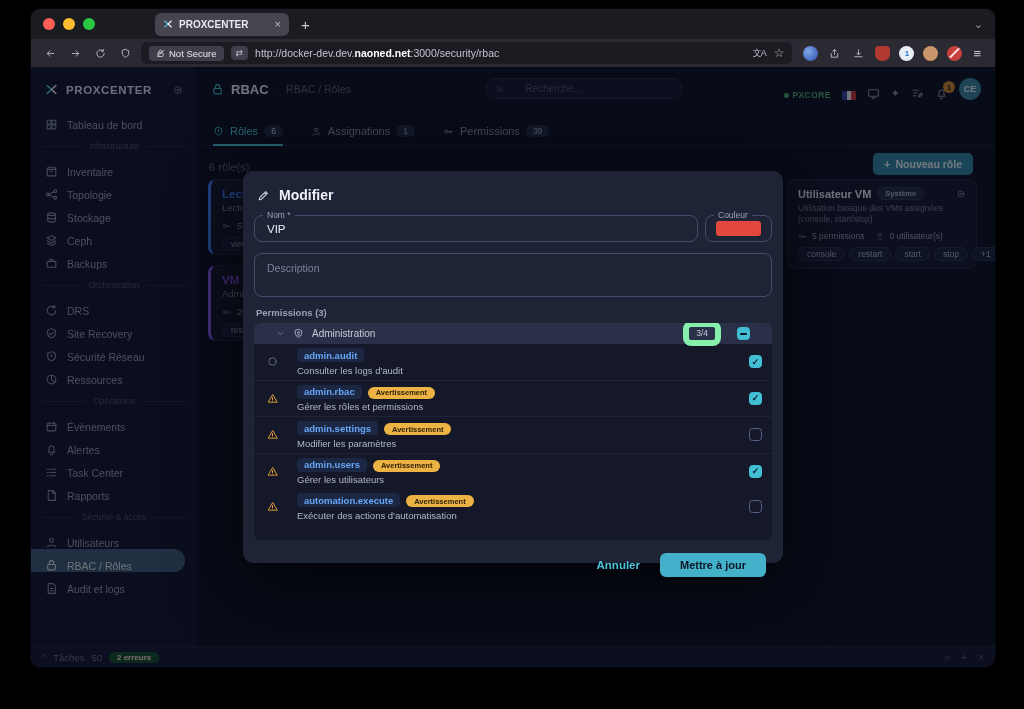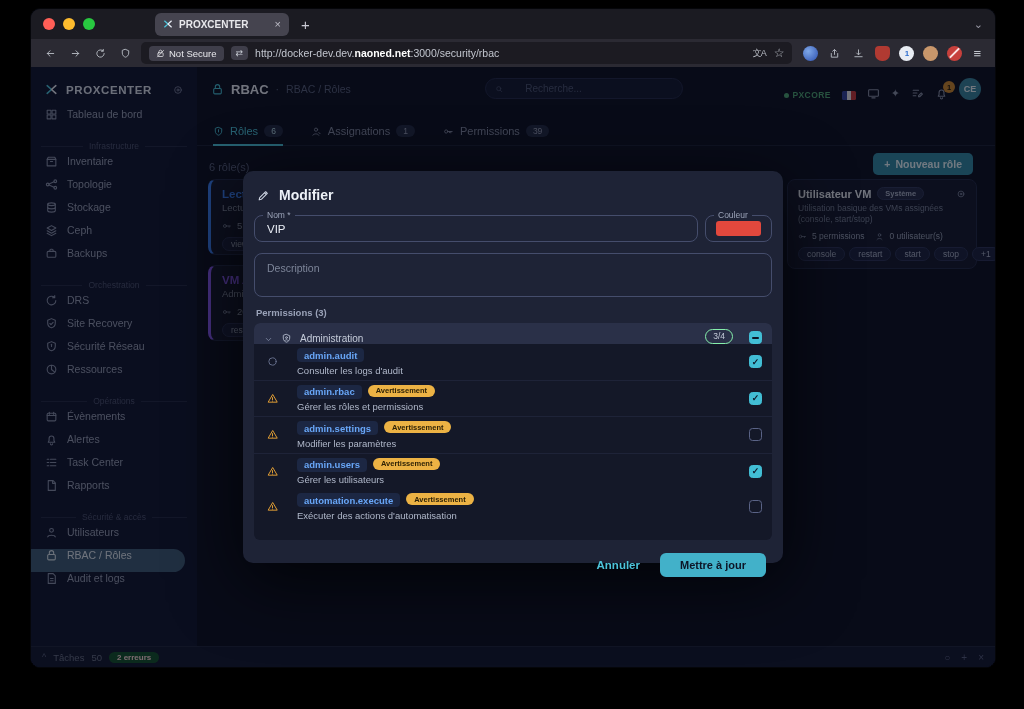--- a/index.html
+++ b/index.html
@@ -43,21 +43,21 @@
   
   .app{position:absolute;top:58px;left:0;right:0;bottom:0;background:#0d1122}
   .overlay{position:absolute;inset:0;background:rgba(3,6,15,.52);z-index:40}
 
   .sidebar{position:absolute;left:0;top:0;width:166px;bottom:21px;background:#121731;padding-top:10px;box-sizing:border-box}
   .brandrow{display:flex;align-items:center;gap:8px;padding:6px 14px 12px;color:#dbe1ec}
   .brand{font-size:11.5px;font-weight:700;letter-spacing:.6px}
   .brandcollapse{margin-left:auto;color:#7d86a0}
   .navsection{display:flex;align-items:center;gap:6px;margin:10px 10px 4px;color:#4c5470;font-size:8.5px;white-space:nowrap}
   .sline{flex:1;height:1px;background:#242a46;min-width:6px}
-  .nav-item{height:23px;display:flex;align-items:flex-start;gap:9px;padding:0 14px;color:#98a0b6;font-size:10.5px;cursor:pointer;white-space:nowrap}
+  .nav-item{height:23px;display:flex;align-items:flex-end;gap:9px;padding:0 14px;color:#98a0b6;font-size:10.5px;cursor:pointer;white-space:nowrap}
   .nav-item .nicon{color:#8a93ac;display:flex}
   .nav-item.active{background:#3f5c77;border-radius:0 14px 14px 0;margin-right:12px;color:#e2eaf2}
   .nav-item.active .nicon{color:#dbe6ee}
 
   .main{position:absolute;left:166px;top:0;right:0;bottom:21px}
   .appheader{position:absolute;top:8px;left:0;right:0;height:28px;display:flex;align-items:center;padding:0 14px;gap:7px}
   .hlock{color:#45c0d6}
   .htitle{color:#e9edf5;font-weight:700;font-size:13px}
   .hbc{color:#58617c;font-size:10.5px}
   .search{position:absolute;left:288px;top:11px;width:198px;height:21px;border-radius:11px;background:#141a30;border:1px solid #242b4a;display:flex;align-items:center;gap:20px;padding:0 9px;color:#4d5674;box-sizing:border-box}
@@ -108,35 +108,35 @@
   .field.namef{flex:1}
   .flabel{position:absolute;top:-6px;left:8px;background:#1e2336;padding:0 4px;font-size:8.5px;color:#9ba3b8;white-space:nowrap}
   .field input{background:transparent;border:none;outline:none;color:#e9edf5;font-size:11.5px;width:100%;font-family:inherit}
   .colorf{width:67px;justify-content:center}
   .swatch{width:47px;height:15px;border-radius:3px}
   .descf{margin-top:11px;height:44px;align-items:flex-start;padding-top:6px}
   .descf textarea{resize:none;background:transparent;border:none;outline:none;color:#e9edf5;font-size:10.5px;width:100%;height:100%;font-family:inherit}
   .descf textarea::placeholder{color:#7d8599}
   .permtitle{font-size:9.5px;color:#9aa2b8;margin:10px 2px 5px;font-weight:600}
   .permlist{border-radius:6px;overflow:hidden;height:217px;background:#141828}
-  .pgroup{height:21px;background:#2a3048;display:flex;align-items:flex-end;gap:8px;padding:0 10px;color:#c5ccda;font-size:10px}
+  .pgroup{height:21px;background:#2a3048;display:flex;align-items:center;gap:8px;padding:0 22px;color:#c5ccda;font-size:10px}
   .pgroup .gicon{color:#aeb6c8;display:flex}
   .gchev{color:#8a93ac;display:flex}
-  .gcount{margin-left:auto;border:1px solid #86efac;border-radius:8px;font-size:8.5px;padding:0 7px;height:13px;line-height:13px;color:#c5ccda}
+  .gcount{margin-left:auto;border:6px solid #86efac;border-radius:8px;font-size:8.5px;padding:0 7px;height:13px;line-height:13px;color:#c5ccda}
   .cb{width:13px;height:13px;border:1.5px solid #5a6386;border-radius:3.5px;box-sizing:border-box;display:flex;align-items:center;justify-content:center;flex:none;cursor:pointer}
   .cb.on{background:#42bed5;border-color:#42bed5}
   .cb.on::after{content:"✓";font-size:9px;color:#0d1526;font-weight:700}
   .cb.indet{background:#42bed5;border-color:#42bed5}
   .cb.indet::after{content:"";width:7px;height:2px;background:#0d1526;border-radius:1px}
   .pgroup .cb{margin-left:8px}
   .prow{display:flex;align-items:center;padding:4px 10px;border-top:1px solid #1e2338;min-height:30px;box-sizing:border-box}
   .picon{width:30px;display:flex;padding-left:3px;flex:none}
   .picon.warn{color:#f0a736}
   .picon.circ{color:#6a7390}
-  .pline{display:flex;gap:6px;align-items:flex-start}
+  .pline{display:flex;gap:6px;align-items:flex-end}
   .codechip{background:rgba(77,138,233,.14);color:#68a6f7;font-size:9.5px;padding:1.5px 7px;border-radius:4px;font-weight:600}
   .warnbadge{background:#ecb244;color:#2e2206;font-size:7.5px;font-weight:700;padding:1.5px 8px;border-radius:8px}
   .pdesc{font-size:9.5px;color:#b0b8ca;margin-top:2.5px}
   .pmain{flex:1}
   .prow .cb{margin-left:auto}
   .mfooter{display:flex;justify-content:flex-end;align-items:center;gap:20px;padding:13px 6px}
   .cancel{color:#4dc4db;font-size:11.5px;font-weight:600;cursor:pointer}
   .submit{background:#42b1c9;color:#0d1526;font-size:11px;font-weight:700;border-radius:6px;padding:6px 20px;cursor:pointer}
 
   .taskbar{position:absolute;left:0;right:0;bottom:0;height:21px;background:#141930;border-top:1px solid #20263e;display:flex;align-items:center;gap:7px;padding:0 11px;color:#6a7288;font-size:9.5px;box-sizing:border-box}

